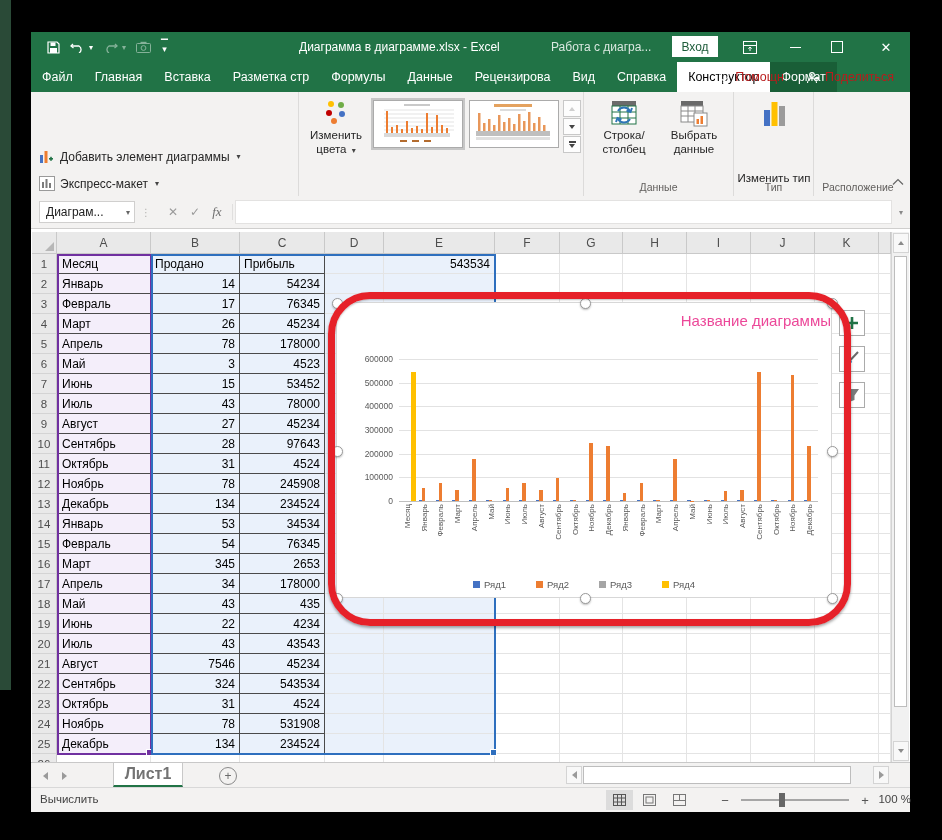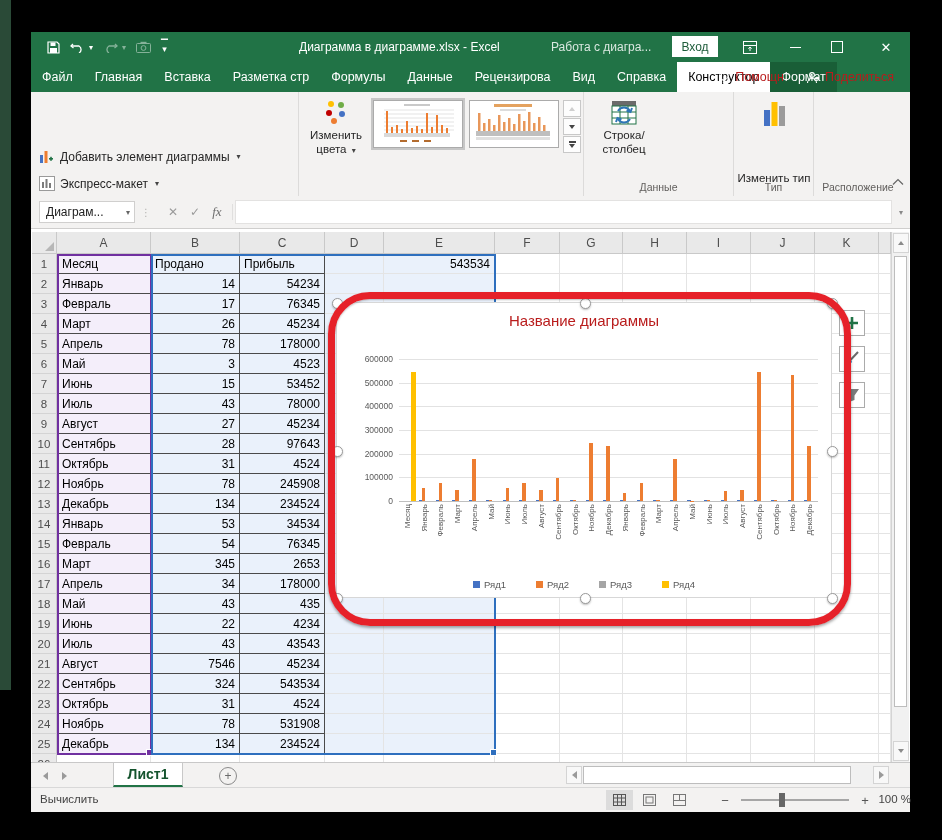--- a/index.html
+++ b/index.html
@@ -83,21 +83,21 @@
   .tbl-top{border-top:1px solid #4a4a4a;}
   .sel-outline{position:absolute;box-sizing:border-box;pointer-events:none;}
   .sel-purple{left:25px;top:22px;width:95px;height:501px;border:2px solid #7030a0;z-index:2;}
   .sel-blue{left:119px;top:22px;width:345px;height:501px;border:2px solid #2e6fbe;z-index:2;}
   .handle-sq{position:absolute;right:-3px;bottom:-3px;width:5px;height:5px;border:1px solid #fff;}
   .sel-purple .handle-sq{background:#7030a0;}
   .sel-blue .handle-sq{background:#2e6fbe;}
 
   
   .chart{position:absolute;left:305px;top:270px;width:496px;height:296px;background:#fff;border:1px solid #d7d7d7;z-index:5;box-sizing:border-box;}
-  .chart-title{position:absolute;top:9px;left:0;width:100%;text-align:center;font-size:15px;color:#b91c1c;}
+  .chart-title{position:absolute;top:9px;left:0;width:100%;text-align:right;font-size:15px;color:#ec4899;}
   .gridline{position:absolute;left:62px;width:419px;height:1px;background:#e2e2e2;}
   .gridline.axis{background:#bfbfbf;}
   .ylab{position:absolute;width:56px;text-align:right;font-size:8.5px;color:#595959;}
   .plot{position:absolute;left:62px;top:56px;width:419px;height:142px;display:flex;}
   .slot{flex:1;position:relative;}
   .bar{position:absolute;bottom:0;}
   .xlabels{position:absolute;left:62px;top:201px;width:419px;height:66px;display:flex;}
   .xslot{flex:1;display:flex;justify-content:center;align-items:flex-start;}
   .xslot span{writing-mode:vertical-rl;transform:rotate(180deg);font-size:8px;color:#595959;white-space:nowrap;}
   .legend{position:absolute;left:0;bottom:7px;width:100%;display:flex;justify-content:center;gap:30px;font-size:9.5px;color:#595959;}
@@ -112,21 +112,21 @@
   .vscroll{position:absolute;left:860px;top:200px;width:18px;height:530px;background:#f1f1f1;border-left:1px solid #d4d4d4;box-sizing:border-box;z-index:8;}
   .vs-btn{position:absolute;left:1px;width:16px;height:20px;background:#f8f8f8;border:1px solid #d4d4d4;box-sizing:border-box;display:flex;align-items:center;justify-content:center;}
   .vs-thumb{position:absolute;left:2px;top:24px;width:13px;height:451px;background:#fff;border:1px solid #bdbdbd;box-sizing:border-box;}
 
   
   .tabbar{position:absolute;left:0;top:730px;width:100%;height:25px;background:#f3f2f1;border-top:1px solid #c8c8c8;box-sizing:border-box;}
   .navarrows{position:absolute;left:12px;top:0;height:25px;display:flex;align-items:center;gap:14px;}
   .tri-l{width:0;height:0;border-top:4px solid transparent;border-bottom:4px solid transparent;border-right:5px solid #9a9a9a;}
   .tri-r{width:0;height:0;border-top:4px solid transparent;border-bottom:4px solid transparent;border-left:5px solid #9a9a9a;}
   .sheettab{position:absolute;left:82px;top:0;width:70px;height:24px;background:#fff;border-right:1px solid #c8c8c8;border-left:1px solid #c8c8c8;
-           display:flex;align-items:center;justify-content:center;font-size:14px;font-weight:bold;color:#14532d;box-sizing:border-box;border-bottom:2px solid #217346;}
+           display:flex;align-items:center;justify-content:center;font-size:16px;font-weight:bold;color:#737373;box-sizing:border-box;border-bottom:2px solid #217346;}
   .addsheet{position:absolute;left:188px;top:4px;width:16px;height:16px;border:1px solid #8a8a8a;border-radius:50%;color:#6a6a6a;
             display:flex;align-items:center;justify-content:center;font-size:12px;line-height:1;}
   .hscroll{position:absolute;left:535px;top:2px;width:323px;height:20px;background:#f1f1f1;display:flex;align-items:center;}
   .hs-btn{width:16px;height:18px;background:#f8f8f8;border:1px solid #d4d4d4;box-sizing:border-box;display:flex;align-items:center;justify-content:center;}
   .hs-thumb{width:268px;height:18px;background:#fff;border:1px solid #bdbdbd;box-sizing:border-box;margin-left:1px;}
   .hs-track{flex:1;}
 
   
   .statusbar{position:absolute;left:0;top:755px;width:100%;height:25px;background:#f3f2f1;border-top:1px solid #d8d8d8;box-sizing:border-box;font-size:11.5px;color:#444;}
   .status-left{position:absolute;left:9px;top:5px;}
@@ -342,20 +342,32 @@
             <rect x="3" y="8" width="24" height="18" fill="#fff" stroke="#217346"></rect>
             <path d="M3 14h24M3 20h24M11 8v18M19 8v18" stroke="#217346" fill="none"></path>
             <path d="M9 13 a7 7 0 0 1 12 0" fill="none" stroke="#2e75b6" stroke-width="2"></path>
             <path d="M23 10 l-1.5 4 l-4-1.5" fill="none" stroke="#2e75b6" stroke-width="2"></path>
             <path d="M21 21 a7 7 0 0 1 -12 0" fill="none" stroke="#2e75b6" stroke-width="2"></path>
             <path d="M7 24 l1.5-4 l4 1.5" fill="none" stroke="#2e75b6" stroke-width="2"></path>
           </svg>
         <span>Строка/</span>
         <span>столбец</span>
       </div>
+      <div class="big-btn" style="position:absolute;left:78px;top:6px;width:64px;">
+        <svg width="30" height="30" viewBox="0 0 30 30">
+            <rect x="2" y="3" width="22" height="5" fill="#6a6a6a"></rect>
+            <rect x="2" y="8" width="22" height="16" fill="#fff" stroke="#8a8a8a"></rect>
+            <path d="M2 13h22M2 18h22M9 8v16M16 8v16" stroke="#8a8a8a" fill="none"></path>
+            <rect x="15" y="15" width="13" height="13" fill="#fff" stroke="#8a8a8a"></rect>
+            <rect x="17.5" y="21" width="2.5" height="5" fill="#ed7d31"></rect>
+            <rect x="21.5" y="18" width="2.5" height="8" fill="#ed7d31"></rect>
+          </svg>
+        <span>Выбрать</span>
+        <span>данные</span>
+      </div>
       <div class="rgroup-label">Данные</div>
     </div>
 
     <div class="rgroup g-type">
       <div class="big-btn" style="position:absolute;left:2px;top:6px;width:76px;gap:43px;">
         <svg width="28" height="30" viewBox="0 0 28 30">
             <rect x="4" y="12" width="6" height="16" fill="#4472c4"></rect>
             <rect x="11.5" y="4" width="6" height="24" fill="#ffc000"></rect>
             <rect x="19" y="8" width="6" height="20" fill="#9b9b9b"></rect>
           </svg>

